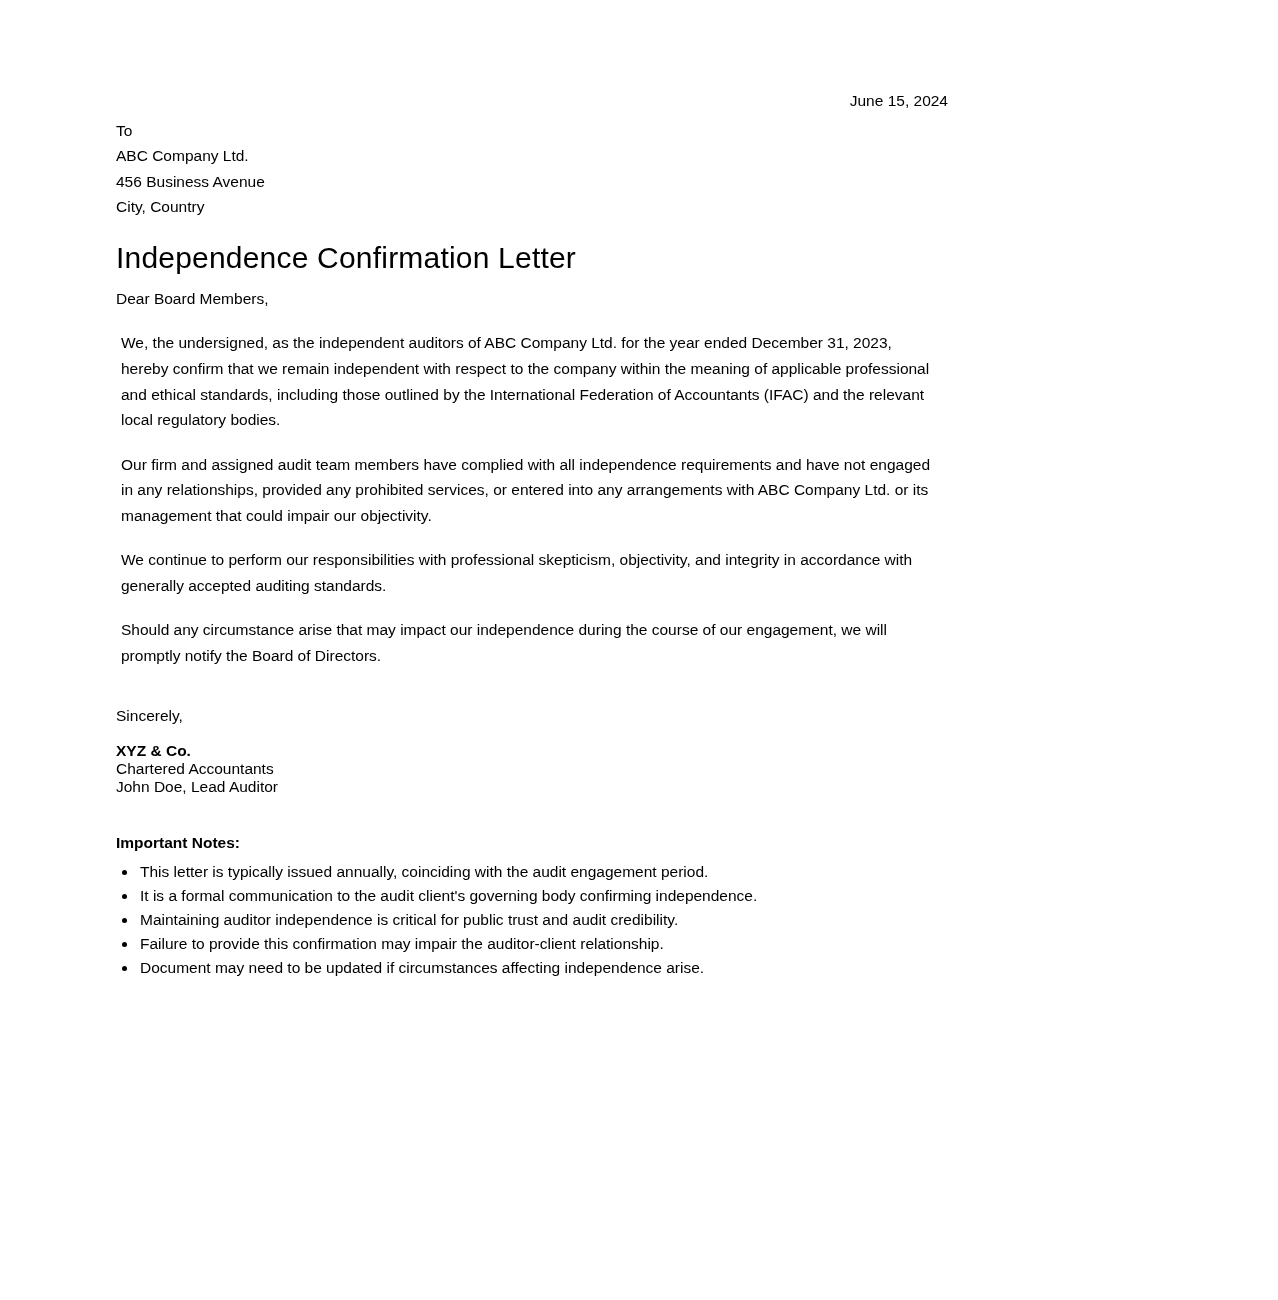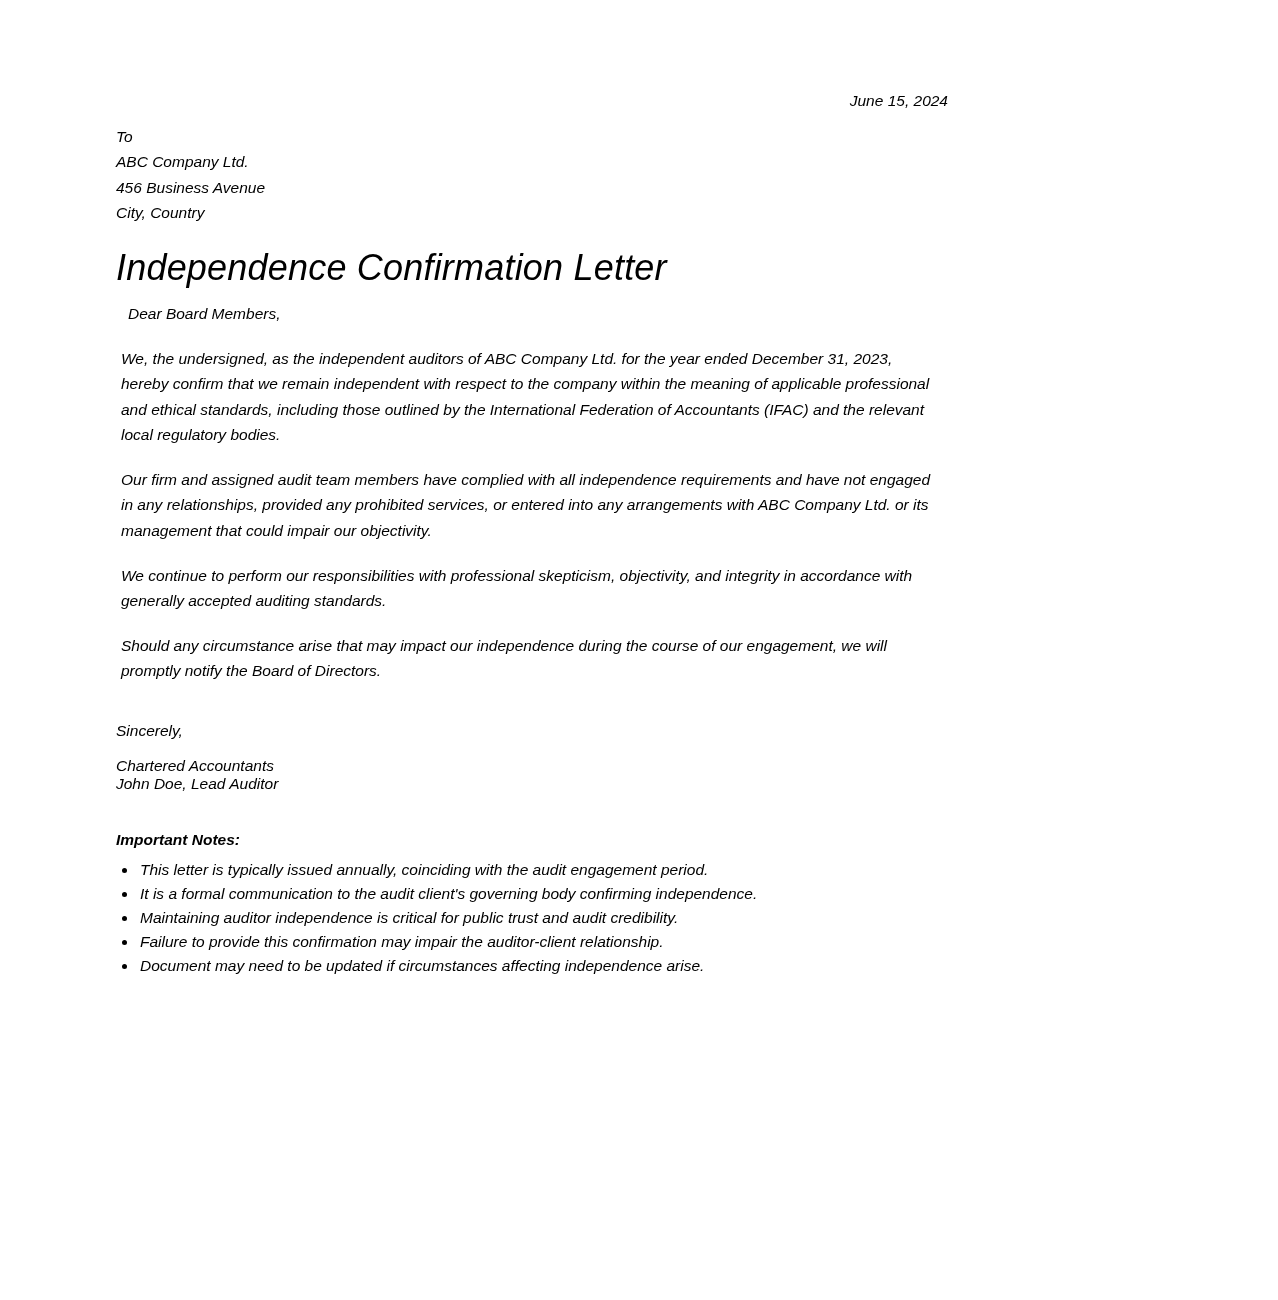--- a/index.html
+++ b/index.html
@@ -13,41 +13,40 @@
     font-family: "Liberation Sans", sans-serif;
     color: #000000;
   }
   .page {
     box-sizing: border-box;
     width: 1064px;
     height: 1300px;
     padding: 88px 116px 0 116px;
     font-size: 15.5px;
     line-height: 1.65;
-    font-style: italic;
   }
   .date {
     margin: 0;
     text-align: right;
   }
   .recipient {
-    margin-top: 10px;
+    margin-top: 4px;
   }
   .recipient div {
     white-space: nowrap;
   }
   h1.title {
-    font-size: 36px;
+    font-size: 30px;
     font-weight: 400;
     line-height: 1.2;
     margin: 20px 0 10px 0;
     letter-spacing: 0.2px;
   }
   p.greeting {
-    margin: 12px;
+    margin: 0;
   }
   p.body-par {
     margin: 19px 5px;
   }
   p.closing {
     margin: 34px 0 7px 0;
   }
   .signature {
     margin-top: 14px;
     line-height: 1.15;
@@ -88,20 +87,21 @@
   <p class="greeting">Dear Board Members,</p>
 
   <p class="body-par">We, the undersigned, as the independent auditors of ABC Company Ltd. for the year ended December 31, 2023, hereby confirm that we remain independent with respect to the company within the meaning of applicable professional and ethical standards, including those outlined by the International Federation of Accountants (IFAC) and the relevant local regulatory bodies.</p>
   <p class="body-par">Our firm and assigned audit team members have complied with all independence requirements and have not engaged in any relationships, provided any prohibited services, or entered into any arrangements with ABC Company Ltd. or its management that could impair our objectivity.</p>
   <p class="body-par">We continue to perform our responsibilities with professional skepticism, objectivity, and integrity in accordance with generally accepted auditing standards.</p>
   <p class="body-par">Should any circumstance arise that may impact our independence during the course of our engagement, we will promptly notify the Board of Directors.</p>
 
   <p class="closing">Sincerely,</p>
 
   <div class="signature">
+    <div class="firm">XYZ &amp; Co.</div>
     <div>Chartered Accountants</div>
     <div>John Doe, Lead Auditor</div>
   </div>
 
   <p class="notes-heading">Important Notes:</p>
 
   <ul class="notes-list">
     <li>This letter is typically issued annually, coinciding with the audit engagement period.</li>
     <li>It is a formal communication to the audit client's governing body confirming independence.</li>
     <li>Maintaining auditor independence is critical for public trust and audit credibility.</li>

